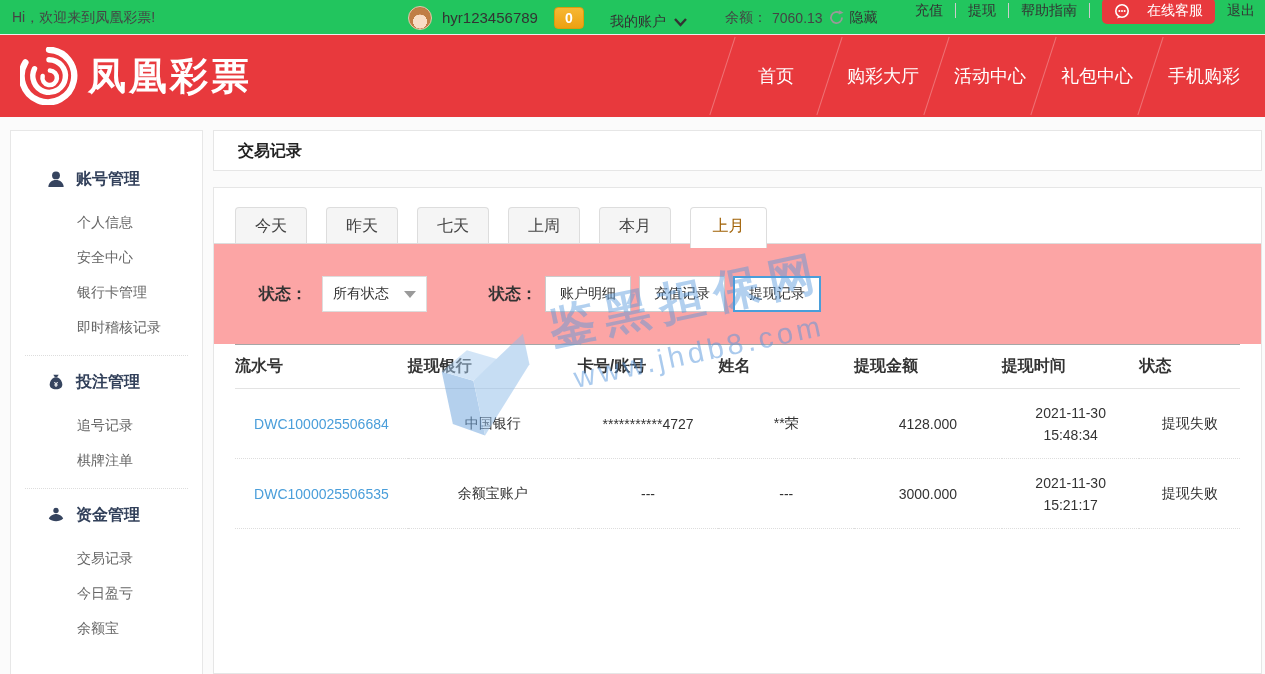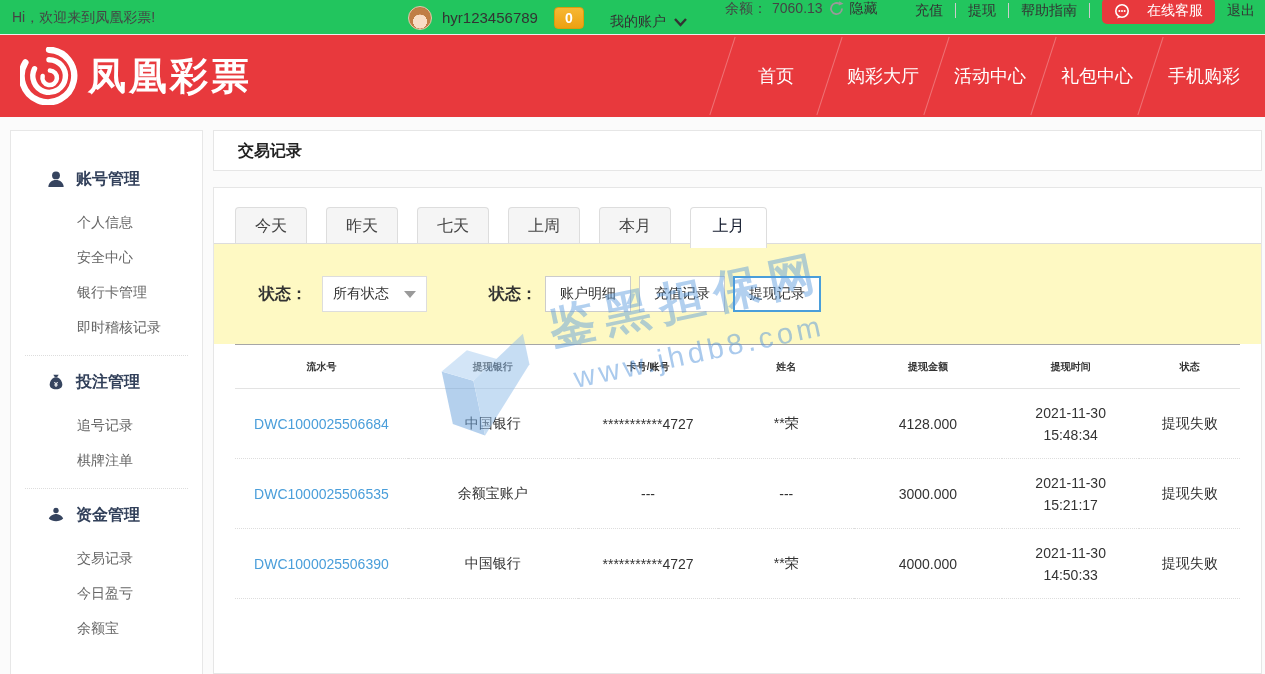--- a/index.html
+++ b/index.html
@@ -11,21 +11,21 @@
   .greeting { position:absolute; left:12px; top:0; line-height:35px; font-size:14px; color:#444; }
   .usergroup { position:absolute; left:408px; top:0; height:35px; display:flex; align-items:center; gap:10px; }
   .avatar { width:24px; height:24px; border-radius:50%; border:1px solid #e7c9b0;
     background:radial-gradient(circle at 50% 66%, #f9dcc6 0 38%, #c07d46 39% 72%, #8a5a2e 100%); }
   .username { font-size:15px; color:#333; }
   .badge { min-width:30px; height:22px; padding:0 8px; margin-left:6px; border-radius:4px;
     background:linear-gradient(#f7b733,#eda112); border:1px solid #dd9b0e; color:#fff;
     font-size:14px; font-weight:bold; display:flex; align-items:center; justify-content:center; cursor:pointer; }
   .acctgroup { position:absolute; left:610px; top:4px; height:35px; display:flex; align-items:center; gap:6px; font-size:14px; }
   .chev { display:inline-block; margin-left:2px; }
-  .balgroup { position:absolute; left:725px; top:0; height:35px; display:flex; gap:5px; font-size:14px; color:#444; }
+  .balgroup { position:absolute; left:725px; top:0; height:35px; display:flex; align-items:center; gap:5px; font-size:14px; color:#444; }
   .rightgroup { position:absolute; right:10px; top:0; height:21px; display:flex; align-items:center; gap:12px; font-size:14px; }
   .vsep { width:1px; height:15px; background:#ccc; }
   .svc-btn { display:flex; align-items:center; gap:17px; background:#e8393d; color:#fff;
     border:none; border-radius:5px; height:26px; padding:0 12px; font-size:14px; cursor:pointer;
     font-family:inherit; }
   .tlink { cursor:pointer; color:#333; }
 
   
   .rednav { position:relative; height:82px; background:#e8393d; }
   .brand { position:absolute; left:20px; top:12px; display:flex; align-items:center; gap:10px; }
@@ -45,36 +45,36 @@
 
   
   .main-title { position:absolute; left:213px; top:130px; width:1049px; height:41px;
     background:#fff; border:1px solid #e6e6e6; line-height:39px; padding-left:24px;
     font-size:16px; font-weight:bold; color:#222; }
   .panel { position:absolute; left:213px; top:187px; width:1049px; height:487px;
     background:#fff; border:1px solid #e6e6e6; }
   .tabstrip { display:flex; gap:19px; padding:19px 0 0 21px; border-bottom:1px solid #ddd; }
   .tab { width:72px; height:36px; line-height:35px; text-align:center; font-size:16px; color:#444;
     background:#f5f5f5; border:1px solid #ddd; border-bottom:none; border-radius:4px 4px 0 0; cursor:pointer; }
-  .tab.active { width:77px; height:41px; margin-bottom:-5px; background:#fff; color:#0f172a;
+  .tab.active { width:77px; height:41px; margin-bottom:-5px; background:#fff; color:#a16207;
     position:relative; z-index:2; }
-  .filterbar { height:100px; background:#fef9c3; display:flex; align-items:center; padding-left:45px; }
+  .filterbar { height:100px; background:#fca5a5; display:flex; align-items:center; padding-left:45px; }
   .flabel { font-size:16px; font-weight:bold; color:#333; }
   .dropdown { margin-left:15px; width:105px; height:36px; background:#fff; border:1px solid #ddd;
     display:flex; align-items:center; justify-content:space-between; padding:4px 10px; font-size:14px; cursor:pointer; }
   .caret { width:0; height:0; border-left:6px solid transparent; border-right:6px solid transparent;
     border-top:7px solid #9a9a9a; }
   .flabel2 { margin-left:62px; }
   .fbtn { margin-left:8px; height:36px; background:#fff; border:1px solid #ccc; font-size:14px;
     color:#333; padding:0 14px; cursor:pointer; font-family:inherit; }
   .fbtn.active { border:2px solid #4a9eda; }
 
   table.tx { width:1005px; margin:0 21px; border-collapse:collapse; table-layout:fixed; }
   .tx thead td { height:44px; border-top:1px solid #a6a6a6; border-bottom:1px solid #e3e3e3;
-    font-weight:bold; font-size:10px; text-align:center; color:#333; }
+    font-weight:bold; font-size:16px; color:#333; }
   .tx tbody td { height:70px; font-size:14px; text-align:center; color:#333;
     border-bottom:1px dotted #ddd; }
   .tx .link { color:#4a9eda; cursor:pointer; }
   .dt { line-height:22px; }
 
   
   .watermark { position:absolute; left:425px; top:282px; display:flex; align-items:flex-start; gap:18px;
     transform:rotate(-12deg); pointer-events:none; z-index:50; }
   .wm-text1 { font-size:46px; font-weight:bold; letter-spacing:10px; color:rgba(85,150,219,.45); }
   .wm-text2 { font-size:29px; letter-spacing:4px; color:rgba(85,150,219,.5); margin-top:6px; margin-left:14px; }
@@ -276,32 +276,20 @@
         <td>余额宝账户</td>
         <td>---</td>
         <td>---</td>
         <td>3000.000</td>
         <td>
           <div class="dt">2021-11-30</div>
           <div class="dt">15:21:17</div>
         </td>
         <td>提现失败</td>
       </tr>
-      <tr>
-        <td class="link">DWC1000025506390</td>
-        <td>中国银行</td>
-        <td>***********4727</td>
-        <td>**荣</td>
-        <td>4000.000</td>
-        <td>
-          <div class="dt">2021-11-30</div>
-          <div class="dt">14:50:33</div>
-        </td>
-        <td>提现失败</td>
-      </tr>
     </tbody>
   </table>
 </div>
 
 <div class="watermark">
   <span class="wm-logo">
     <svg width="112" height="112" viewBox="0 0 100 100">
       <polygon points="14,32 40,46 40,96 14,80" fill="#6ba3dd"></polygon>
       <polygon points="14,32 40,18 66,32 40,46" fill="#a8cdf0"></polygon>
       <polygon points="40,46 92,14 92,42 40,96" fill="#8fbce9"></polygon>

